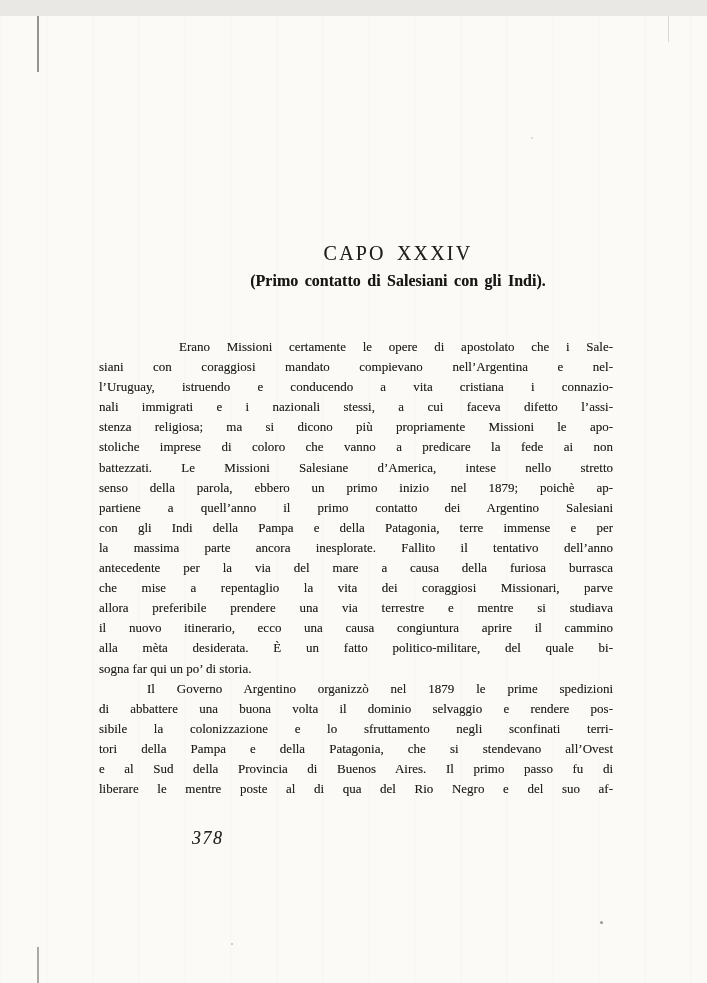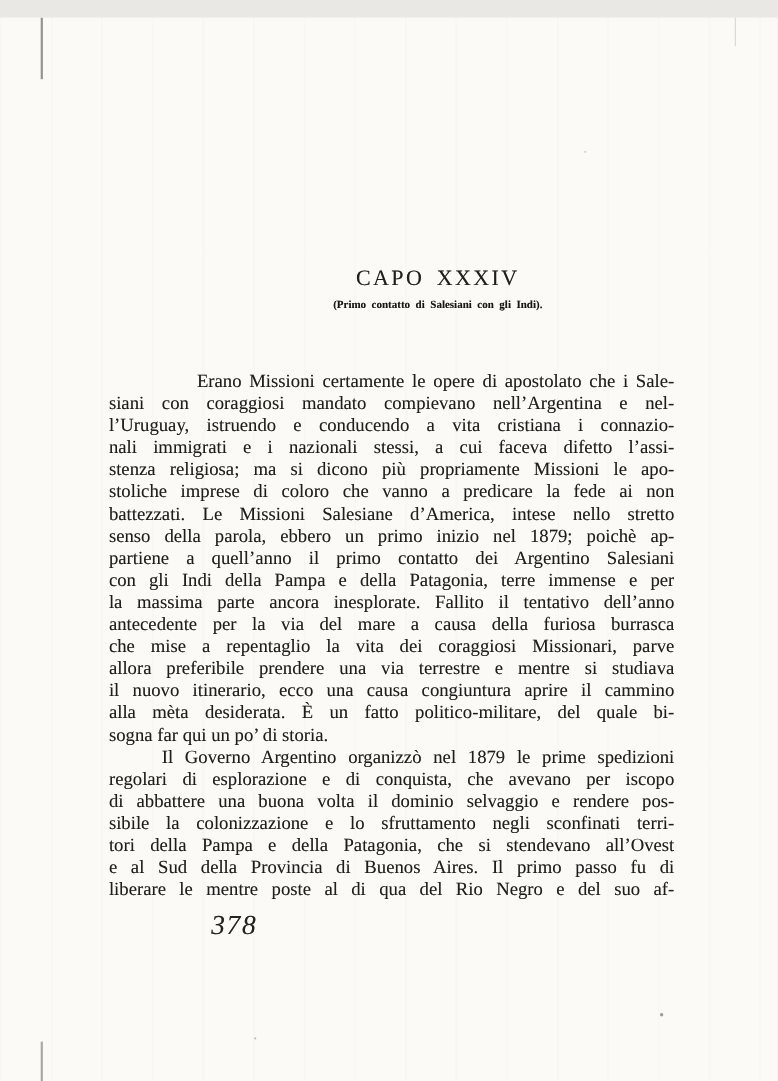--- a/index.html
+++ b/index.html
@@ -35,53 +35,53 @@
     margin-top: 11px;
     font-size: 17.5px;
     font-weight: bold;
     word-spacing: 3.5px;
     letter-spacing: 0.2px;
     color: #181715;
     text-shadow: 0 0 0.5px rgba(20,18,15,0.5);
   }
   .section-subtitle {
     margin-top: 7px;
-    font-size: 10px;
+    font-size: 16px;
     font-weight: bold;
     word-spacing: 2.5px;
     color: #181715;
     text-shadow: 0 0 0.4px rgba(20,18,15,0.45);
   }
 
   
   .bodytext {
     position: absolute;
     left: 99px;
     top: 321px;
     width: 514px;
-    font-size: 17px;
+    font-size: 13px;
     line-height: 20.1px;
     text-shadow: 0 0 0.4px rgba(30,28,25,0.4);
   }
   .line {
     height: 20.1px;
     overflow: hidden;
     text-align: justify;
     text-align-last: justify;
     white-space: normal;
   }
   .line.indent-lg { padding-left: 80px; }
   .line.indent-sm { padding-left: 48px; }
   .line.line-last { text-align-last: left; }
 
   .page-number {
     position: absolute;
     left: 192px;
     top: 812px;
-    font-size: 25px;
+    font-size: 18px;
     font-style: italic;
     letter-spacing: 1.5px;
     color: #242320;
     text-shadow: 0 0 0.4px rgba(30,28,25,0.4);
   }
 
   
   .artifact { position: absolute; background: rgba(70,66,60,0.55); }
   .tick-top-left    { left: 37px;  top: 0;     width: 2px; height: 56px; }
   .tick-bottom-left { left: 37px;  top: 931px; width: 2px; height: 52px; opacity: .8; }
@@ -121,21 +121,20 @@
     <div class="line">con gli Indi della Pampa e della Patagonia, terre immense e per</div>
     <div class="line">la massima parte ancora inesplorate. Fallito il tentativo dell’anno</div>
     <div class="line">antecedente per la via del mare a causa della furiosa burrasca</div>
     <div class="line">che mise a repentaglio la vita dei coraggiosi Missionari, parve</div>
     <div class="line">allora preferibile prendere una via terrestre e mentre si studiava</div>
     <div class="line">il nuovo itinerario, ecco una causa congiuntura aprire il cammino</div>
     <div class="line">alla mèta desiderata. È un fatto politico-militare, del quale bi-</div>
     <div class="line line-last">sogna far qui un po’ di storia.</div>
 
     <div class="line indent-sm">Il Governo Argentino organizzò nel 1879 le prime spedizioni</div>
-    <div class="line">regolari di esplorazione e di conquista, che avevano per iscopo</div>
     <div class="line">di abbattere una buona volta il dominio selvaggio e rendere pos-</div>
     <div class="line">sibile la colonizzazione e lo sfruttamento negli sconfinati terri-</div>
     <div class="line">tori della Pampa e della Patagonia, che si stendevano all’Ovest</div>
     <div class="line">e al Sud della Provincia di Buenos Aires. Il primo passo fu di</div>
     <div class="line">liberare le mentre poste al di qua del Rio Negro e del suo af-</div>
   </div>
 
   <div class="page-number">378</div>
 
 </div>

